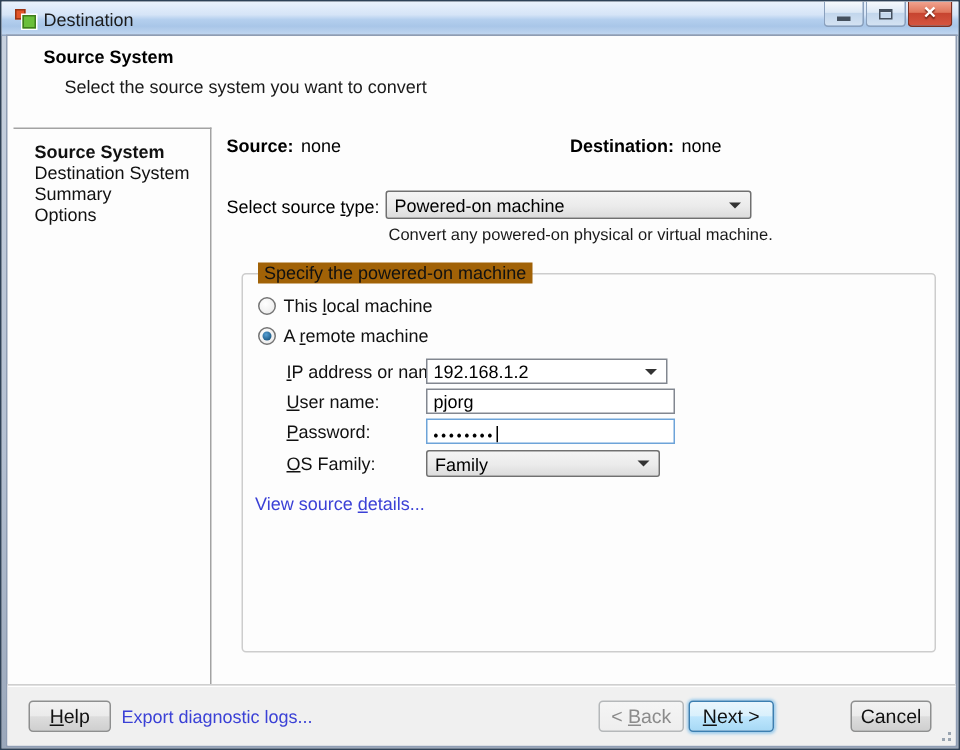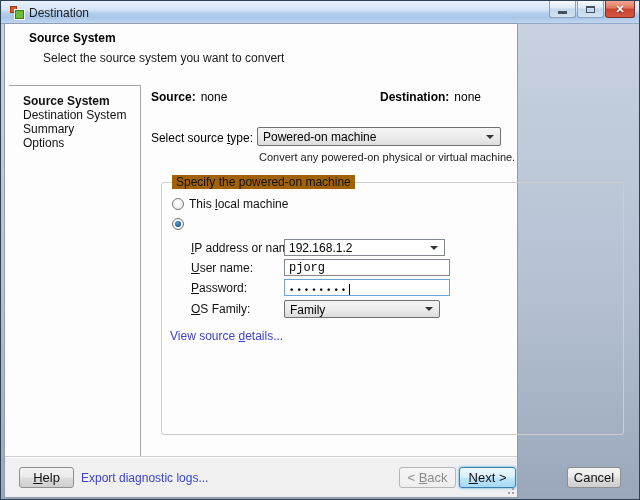--- a/index.html
+++ b/index.html
@@ -33,21 +33,21 @@
   .win-btn.close{
     width:30px;
     border-color:#7e3021;
     background:linear-gradient(180deg,#f2a490 0%,#e0765c 45%,#c74430 50%,#d65540 100%);
   }
   .glyph-min{ width:9px; height:3px; background:#44505e; margin-top:7px; }
   .glyph-max{ width:9px; height:7px; border:1px solid #44505e; border-top:2px solid #44505e; background:transparent; }
   .glyph-close{ color:#fff; font-size:11px; font-weight:bold; line-height:1; text-shadow:0 1px 1px #702316; }
   
   .content{
-    position:absolute; left:4px; top:23px; width:512px; height:473px;
+    position:absolute; left:4px; top:23px; width:632px; height:473px;
     background:#fdfdfd; box-shadow:0 0 0 1px #8f9db3;
   }
   .hdr-title{ position:absolute; left:24px; top:7px; font-size:12px; font-weight:bold; color:#000; }
   .hdr-sub{ position:absolute; left:38px; top:27px; font-size:12px; color:#1a1a1a; }
   .sidebar{
     position:absolute; left:4px; top:61px; width:132px; height:371px;
     background:#fdfdfd; border-top:1px solid #a3a3a3; border-right:1px solid #a3a3a3;
     padding:8px 0 0 14px;
   }
   .side-item{ font-size:12px; line-height:14px; color:#111; }
@@ -82,21 +82,21 @@
   .radio{ position:absolute; width:12px; height:12px; border:1px solid #757575; border-radius:50%;
     background:radial-gradient(circle at 40% 35%, #fff 0%, #ececec 80%); }
   .radio.sel::after{
     content:""; position:absolute; left:2px; top:2px; width:6px; height:6px; border-radius:50%;
     background:radial-gradient(circle at 40% 35%, #57a0d4 0%, #1f5d8a 70%);
   }
   .rlabel{ position:absolute; font-size:12px; color:#111; }
   .flabel{ position:absolute; font-size:12px; color:#111; }
   .tbox{
     position:absolute; border:1px solid #828790; background:#fff; font-size:12px;
-    padding:1px 4px 0 4px; overflow:hidden; white-space:nowrap;font-family:Liberation Mono, monospace;
+    padding:1px 4px 0 4px; overflow:hidden; white-space:nowrap;
   }
   .combo-edit{ position:absolute; border:1px solid #828790; background:#fff; font-size:12px;
     padding:1px 18px 0 4px; }
   .pwd{ border-color:#6da3d8; font-size:9px; letter-spacing:2px; padding-top:4px; font-weight:bold; }
   .caret{ display:inline-block; width:1px; height:11px; background:#000; vertical-align:-2px; margin-left:1px; }
   .combo-os{ padding-top:2px; }
   .link{ font-size:12px; color:#3b41d6; cursor:pointer; }
   .gb-link{ position:absolute; left:8px; top:146px; }
   .mn{ text-decoration:underline; }
   
@@ -178,20 +178,21 @@
     </div>
     <div class="hint">Convert any powered-on physical or virtual machine.</div>
 
     <div class="groupbox">
       <span class="legend">Specify the powered-on machine</span>
 
       <span class="radio" style="left:10px; top:15px;"></span>
       <span class="rlabel" style="left:27px; top:14px;"><span>This </span><span class="mn">l</span><span>ocal machine</span></span>
 
       <span class="radio sel" style="left:10px; top:35px;"></span>
+      <span class="rlabel" style="left:27px; top:34px;"><span>A </span><span class="mn">r</span><span>emote machine</span></span>
 
       <span class="flabel" style="left:29px; top:58px;"><span class="mn">I</span><span>P address or name:</span></span>
       <div class="combo-edit" style="left:122px; top:56px; width:161px; height:17px;">
         <span>192.168.1.2</span>
         <span class="arrow"></span>
       </div>
 
       <span class="flabel" style="left:29px; top:78px;"><span class="mn">U</span><span>ser name:</span></span>
       <div class="tbox" style="left:122px; top:76px; width:166px; height:17px;">
         <span>pjorg</span>

